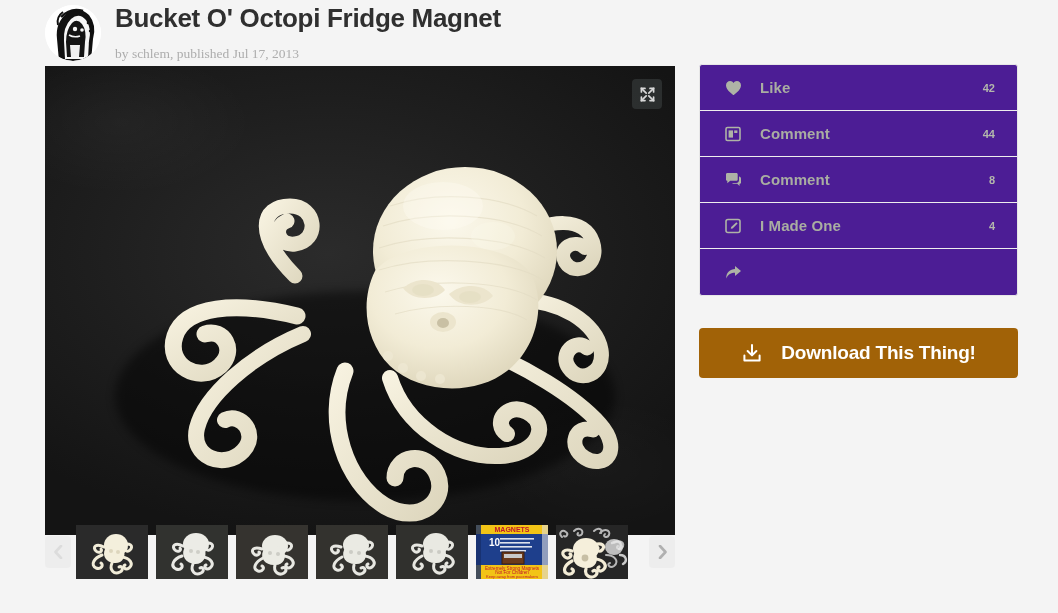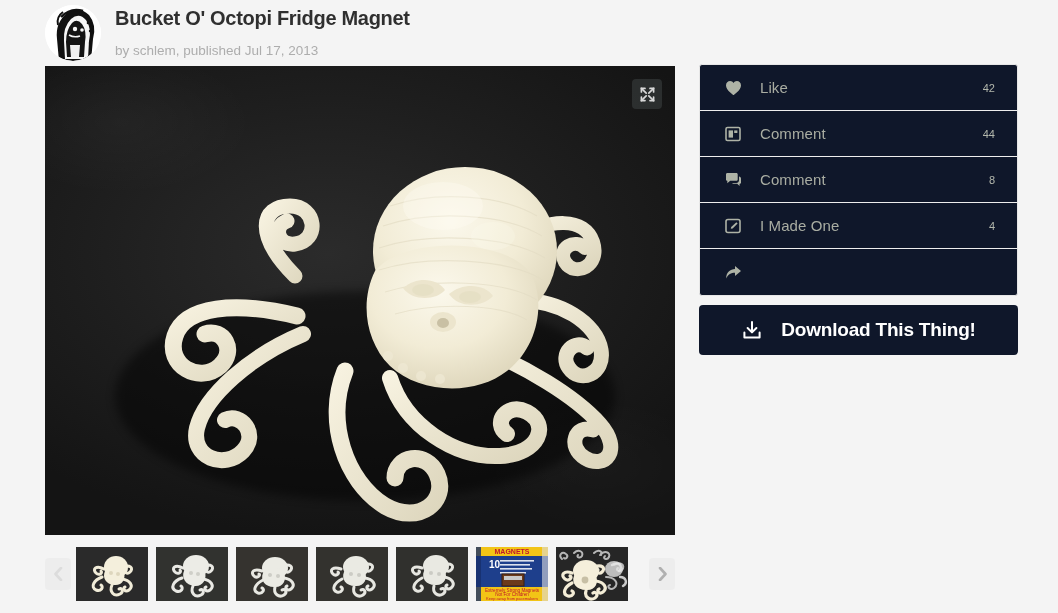--- a/index.html
+++ b/index.html
@@ -20,25 +20,25 @@
   }
   .avatar {
     width: 56px; height: 56px; border-radius: 50%;
     background: #ffffff; flex: 0 0 56px;
     overflow: hidden; position: relative;
     display: flex; align-items: center; justify-content: center;
   }
   .avatar svg { display: block; }
   .header-text { margin-left: 14px; }
   .thing-title {
-    font-size: 20px; font-weight: bold; color: #2f2f2f;
+    font-size: 26px; font-weight: bold; color: #2f2f2f;
     letter-spacing: -0.3px; line-height: 1.1; white-space: nowrap;
   }
   .thing-byline {
-    font-size: 13.5px; color: #adadad; margin-top: 15px; line-height: 1.1;
+    font-size: 13.5px; color: #adadad; margin-top: 15px; line-height: 1.1; font-family: Liberation Serif, serif;
   }
 
   
   .main-image {
     position: absolute; left: 45px; top: 66px;
     width: 630px; height: 469px;
     background: #1c1c1c;
     overflow: hidden;
   }
   .photo-bg {
@@ -57,21 +57,21 @@
   .expand-btn {
     position: absolute; right: 13px; top: 13px;
     width: 30px; height: 30px; border-radius: 4px;
     background: rgba(50,54,54,0.78);
     display: flex; align-items: center; justify-content: center;
     cursor: pointer;
   }
 
   
   .thumb-strip {
-    position: absolute; left: 45px; top: 545px;
+    position: absolute; left: 45px; top: 523px;
     width: 630px; height: 58px;
     display: flex; align-items: center;
   }
   .nav-btn {
     width: 26px; height: 32px; border-radius: 4px;
     background: #ededed;
     display: flex; align-items: center; justify-content: center;
     flex: 0 0 26px; cursor: pointer;
   }
   .thumbs {
@@ -84,24 +84,25 @@
     cursor: pointer;
   }
   .thumb svg { position: absolute; left: 0; top: 0; }
 
   
   .sidebar {
     position: absolute; left: 699px; top: 64px;
     width: 319px;
   }
   .action-card {
-    background: #0f172a;
+    background: #4c1d95;
     border: 1px solid #e6e6e6;
     border-radius: 3px;
     overflow: hidden;
+    font-weight: bold;
   }
   .action-row {
     display: flex; align-items: center;
     height: 46px; padding: 0 22px;
     border-bottom: 1px solid #eeeeee;
     cursor: pointer;
   }
   .action-row:last-child { border-bottom: none; }
   .action-icon {
     width: 22px; flex: 0 0 22px;
@@ -110,23 +111,23 @@
   }
   .action-label {
     margin-left: 16px; flex: 1 1 auto;
     font-size: 15px; color: #a9ada2; letter-spacing: 0.1px;
   }
   .action-count {
     font-size: 11px; color: #b3b7ac; text-align: right;
   }
 
   .download-btn {
-    margin-top: 9px;
+    margin-top: 32px;
     height: 50px; width: 319px;
-    background: #0f172a;
+    background: #a16207;
     border-radius: 4px;
     display: flex; align-items: center; justify-content: center;
     cursor: pointer;
   }
   .download-icon { display: flex; align-items: center; color: #ffffff; }
   .download-label {
     margin-left: 18px;
     font-size: 19px; font-weight: bold; color: #ffffff;
     letter-spacing: -0.2px;
   }

